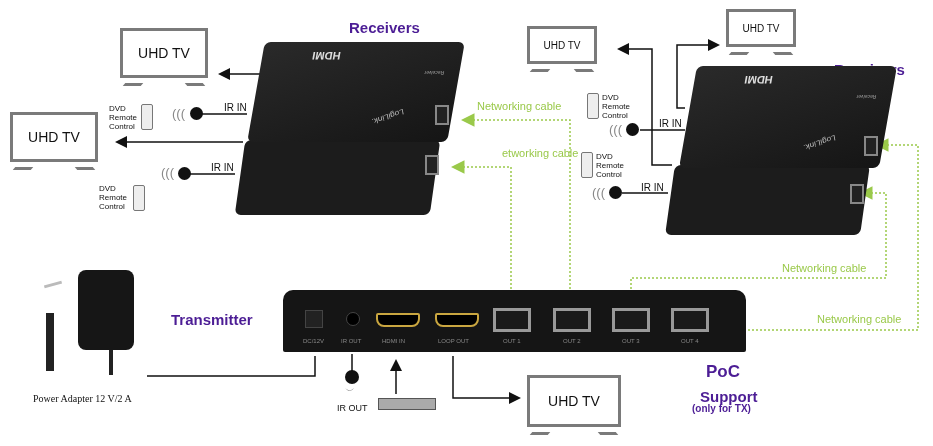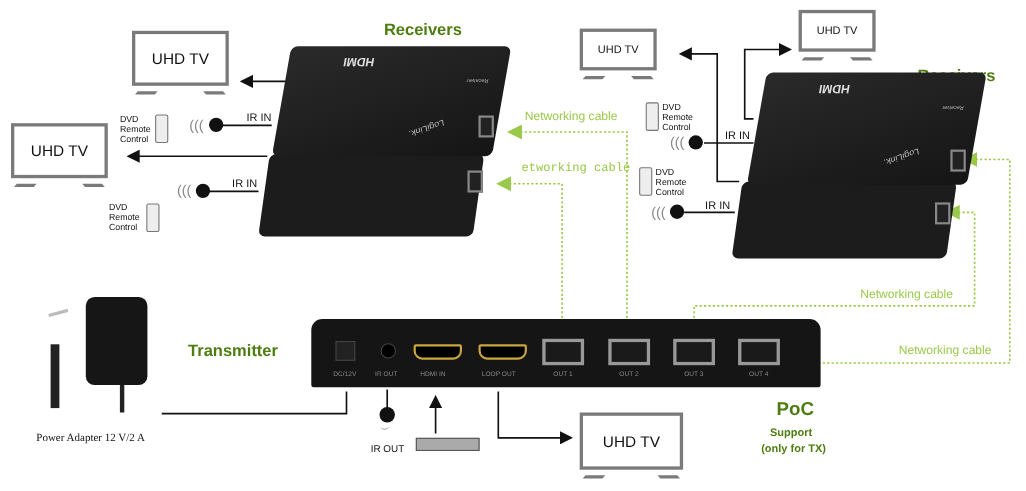--- a/index.html
+++ b/index.html
@@ -3,21 +3,21 @@
 <meta charset="utf-8">
 <style>
   html, body { margin: 0; padding: 0; background: #ffffff; }
   body { width: 933px; height: 446px; position: relative; overflow: hidden; font-family: "Liberation Sans", sans-serif; }
   .abs { position: absolute; }
   .tv { position: absolute; }
   .tv .screen { position: absolute; left: 0; top: 0; right: 0; bottom: 8px; border: 3px solid #7a7a7a; background: #fff; box-sizing: border-box; display: flex; align-items: center; justify-content: center; color: #111; }
   .tv .leg { position: absolute; bottom: 0; width: 18px; height: 3px; background: #7a7a7a; }
   .tv .leg.l { left: 4px; transform: skewX(-40deg); }
   .tv .leg.r { right: 4px; transform: skewX(40deg); }
-  .heading { color: #4d7c0f; font-weight: bold; position: absolute; }
+  .heading { color: #4c1d95; font-weight: bold; position: absolute; }
   .green { color: #9ac94a; font-size: 11px; position: absolute; white-space: nowrap; }
   .lbl { font-size: 10px; color: #111; position: absolute; white-space: nowrap; }
   .small { font-size: 8px; color: #111; position: absolute; line-height: 9px; }
   .port-lbl { position: absolute; font-size: 6px; color: #888; text-align: center; white-space: nowrap; }
   svg.overlay { position: absolute; left: 0; top: 0; }
 </style>
 </head>
 <body>
 
 <svg class="overlay" width="933" height="446">
@@ -53,21 +53,21 @@
   <polyline points="570,293 570,120 464,120" fill="none" stroke="#9ac94a" stroke-width="1.5" stroke-dasharray="2,2" marker-end="url(#arrGrn)"></polyline>
   <polyline points="511,293 511,167 454,167" fill="none" stroke="#9ac94a" stroke-width="1.5" stroke-dasharray="2,2" marker-end="url(#arrGrn)"></polyline>
   <polyline points="631,293 631,278 886,278 886,193 862,193" fill="none" stroke="#9ac94a" stroke-width="1.5" stroke-dasharray="2,2" marker-end="url(#arrGrn)"></polyline>
   <polyline points="712,330 918,330 918,145 878,145" fill="none" stroke="#9ac94a" stroke-width="1.5" stroke-dasharray="2,2" marker-end="url(#arrGrn)"></polyline>
 </svg>
 
 <div class="heading" style="left:349px;top:19px;font-size:15px;">Receivers</div>
 <div class="heading" style="left:834px;top:61px;font-size:15px;">Receivers</div>
 <div class="heading" style="left:171px;top:311px;font-size:15px;">Transmitter</div>
 <div class="heading" style="left:706px;top:362px;font-size:17px;">PoC</div>
-<div class="heading" style="left:700px;top:388px;font-size:10px;text-align:center;">Support</div>
+<div class="heading" style="left:700px;top:388px;font-size:15px;text-align:center;">Support</div>
 <div class="heading" style="left:692px;top:403px;font-size:10px;text-align:center;">(only for TX)</div>
 
 <div class="tv" style="left:120px;top:28px;width:88px;height:58px;">
   <div class="screen" style="font-size:14px;">UHD TV</div>
     <div class="leg l"></div>
     <div class="leg r"></div>
 </div>
 <div class="tv" style="left:10px;top:112px;width:88px;height:58px;">
   <div class="screen" style="font-size:14px;">UHD TV</div>
     <div class="leg l"></div>
@@ -140,21 +140,21 @@
     <div>Control</div>
   </div>
 <div class="abs" style="left:581px;top:152px;width:10px;height:24px;border:1px solid #777;border-radius:2px;background:#eee;"></div>
 <div class="small" style="left:596px;top:152px;">
     <div>DVD</div>
     <div>Remote</div>
     <div>Control</div>
   </div>
 
 <div class="green" style="left:477px;top:100px;">Networking cable</div>
-<div class="green" style="left:474px;top:147px;font-family:Liberation Mono, monospace;">etworking cable</div>
+<div class="green" style="left:502px;top:147px;">etworking cable</div>
 <div class="green" style="left:782px;top:262px;">Networking cable</div>
 <div class="green" style="left:817px;top:313px;">Networking cable</div>
 
 <div class="abs" style="left:283px;top:290px;width:463px;height:62px;background:#151515;border-radius:10px 10px 2px 2px;">
   <div class="abs" style="left:22px;top:20px;width:16px;height:16px;background:#222;border:1px solid #444;"></div>
   <div class="abs" style="left:63px;top:22px;width:12px;height:12px;border-radius:50%;background:#000;border:1px solid #444;"></div>
   <div class="abs" style="left:93px;top:23px;width:40px;height:10px;background:#000;border:2px solid #c9a640;border-radius:2px 2px 8px 8px;"></div>
   <div class="abs" style="left:152px;top:23px;width:40px;height:10px;background:#000;border:2px solid #c9a640;border-radius:2px 2px 8px 8px;"></div>
   <div class="abs" style="left:210px;top:18px;width:38px;height:24px;background:#1a1a1a;border:3px solid #999;box-sizing:border-box;"></div>
   <div class="abs" style="left:270px;top:18px;width:38px;height:24px;background:#1a1a1a;border:3px solid #999;box-sizing:border-box;"></div>

